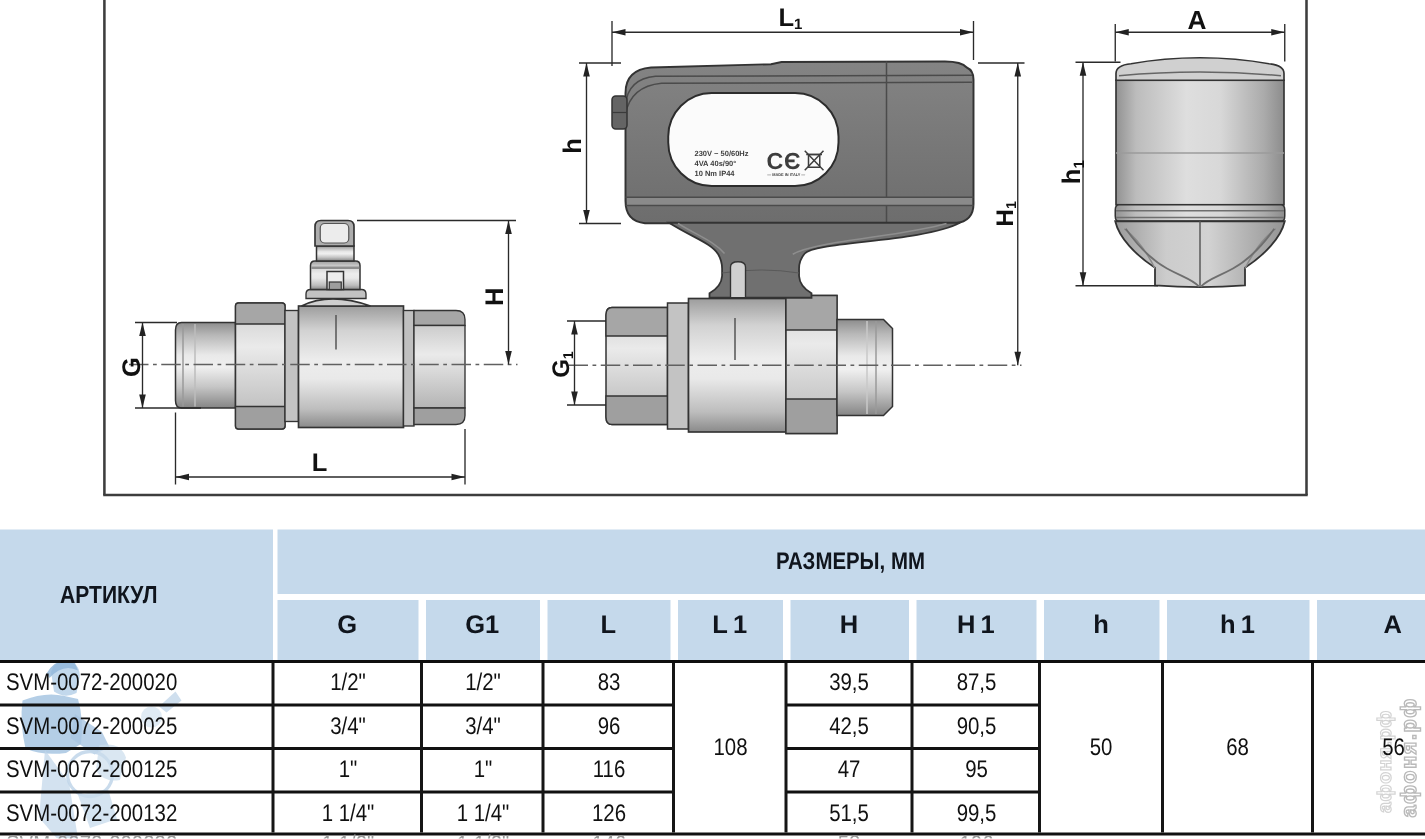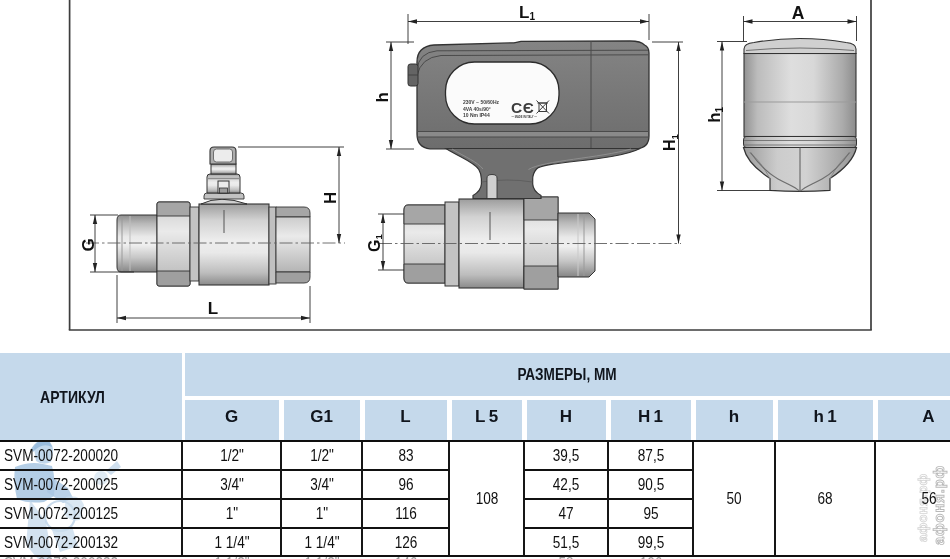--- a/index.html
+++ b/index.html
@@ -247,21 +247,21 @@
 <div class="blue" style="left:610.5px;top:400px;width:80.5px;height:39.5px"></div>
 <div class="blue" style="left:695.5px;top:400px;width:77.5px;height:39.5px"></div>
 <div class="blue" style="left:777.5px;top:400px;width:95.5px;height:39.5px"></div>
 <div class="blue" style="left:877.5px;top:400px;width:72.5px;height:39.5px"></div>
 
 <div class="hl cond" style="left:22px;top:389px;width:101px;height:17px;font-size:16.5px">АРТИКУЛ</div>
 <div class="hl cond" style="left:487px;top:366px;width:160px;height:17px;font-size:16px">РАЗМЕРЫ, ММ</div>
 <div class="hl" style="left:211.5px;top:407.5px;width:40px;height:19px;font-size:17px">G</div>
 <div class="hl" style="left:301.5px;top:407.5px;width:40px;height:19px;font-size:17px">G1</div>
 <div class="hl" style="left:385.5px;top:407.5px;width:40px;height:19px;font-size:17px">L</div>
-<div class="hl" style="left:466.5px;top:407.5px;width:40px;height:19px;font-size:17px">L 5</div>
+<div class="hl" style="left:466.5px;top:407.5px;width:40px;height:19px;font-size:17px">L 1</div>
 <div class="hl" style="left:546px;top:407.5px;width:40px;height:19px;font-size:17px">H</div>
 <div class="hl" style="left:630.5px;top:407.5px;width:40px;height:19px;font-size:17px">H 1</div>
 <div class="hl" style="left:714px;top:407.5px;width:40px;height:19px;font-size:17px">h</div>
 <div class="hl" style="left:805px;top:407.5px;width:40px;height:19px;font-size:17px">h 1</div>
 <div class="hl" style="left:908.5px;top:407.5px;width:40px;height:19px;font-size:17px">A</div>
 
 <div class="hline" style="left:0;top:440px;width:950px;height:2.2px;background:#0e0e0e"></div>
 <div class="hline" style="left:0;top:469.3px;width:449px"></div>
 <div class="hline" style="left:524px;top:469.3px;width:169px"></div>
 <div class="hline" style="left:0;top:498.3px;width:449px"></div>

